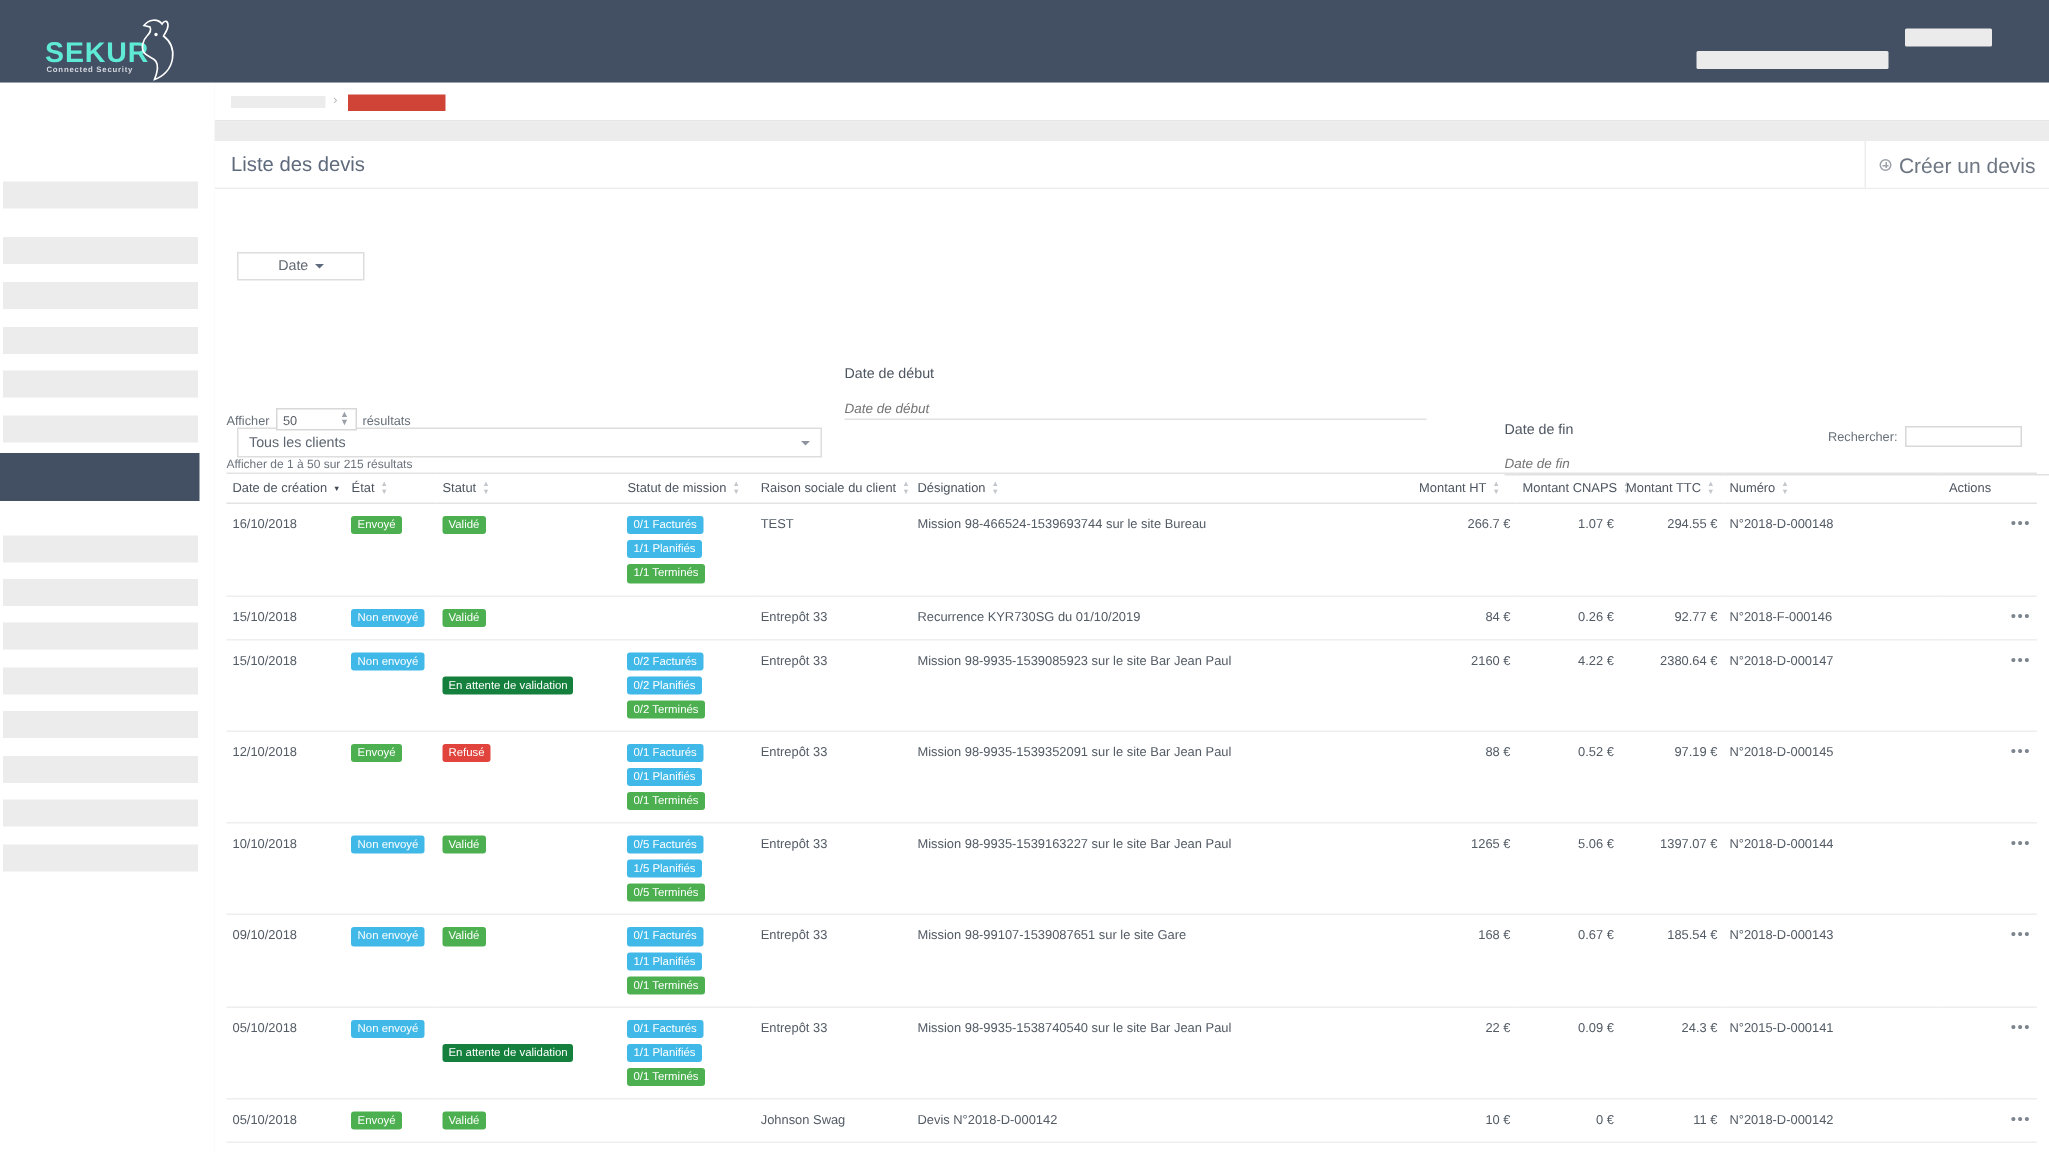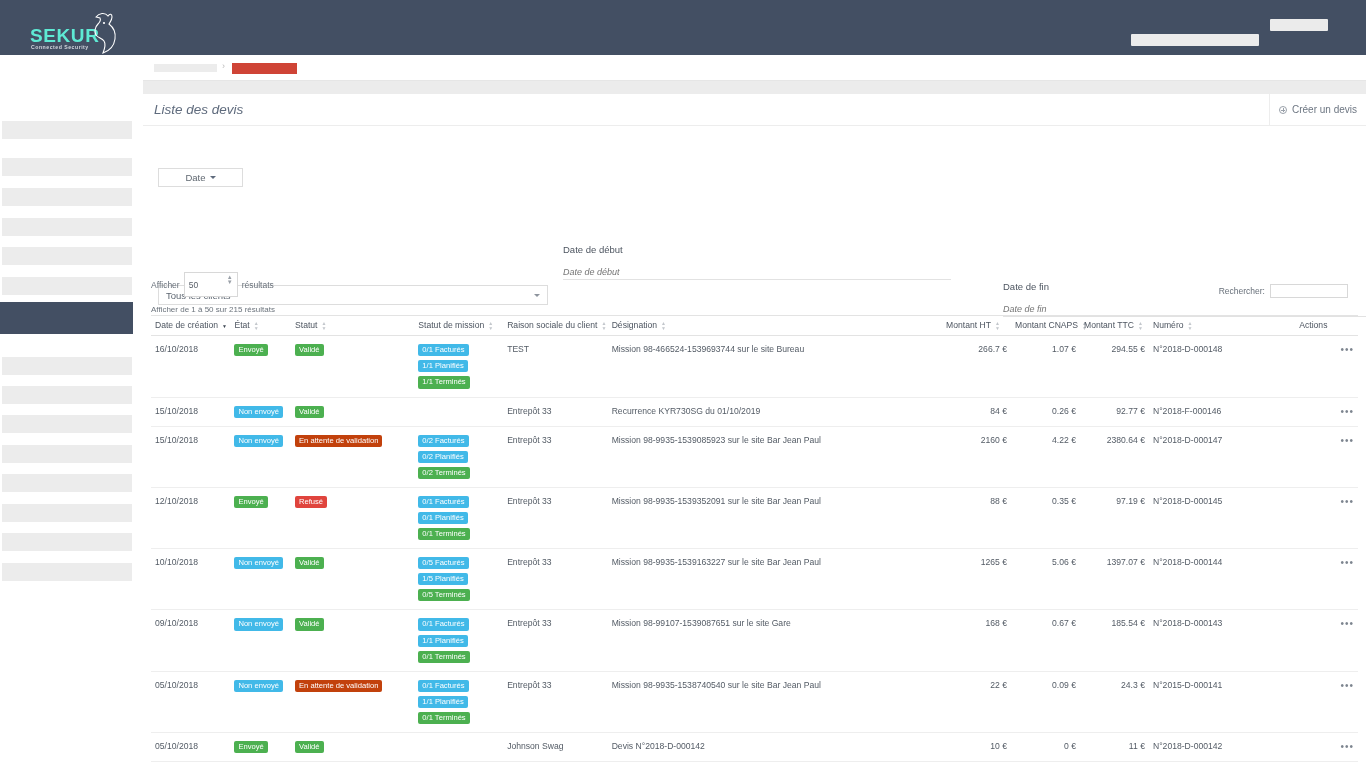--- a/index.html
+++ b/index.html
@@ -101,28 +101,28 @@
     width: 1223px; height: 674px;
     background: #ffffff;
   }
   .card-head {
     position: absolute; left: 0; top: 0;
     width: 1223px; height: 32px;
     border-bottom: 1px solid #ededed;
   }
   .card-title {
     position: absolute; left: 11px; top: 8px;
-    font-size: 13.5px; color: #5f6b7d; font-weight: normal; font-style: italic;
+    font-size: 13.5px; color: #5f6b7d; font-weight: normal;
   }
   .create-btn {
     position: absolute; right: 0px; top: 0px;
     height: 31px; padding: 0 9px 0 9px;
     display: flex; align-items: center; gap: 5px;
     border-left: 1px solid #ededed;
-    font-size: 10px; color: #6d7682;
+    font-size: 14px; color: #6d7682;
     cursor: pointer; background: #fff;
   }
   .create-btn .plusc {
     width: 8px; height: 8px; border: 1px solid #9aa1aa;
     border-radius: 50%; position: relative; display: inline-block;
   }
   .create-btn .plusc::before, .create-btn .plusc::after {
     content: ""; position: absolute; background: #9aa1aa;
   }
   .create-btn .plusc::before { left: 1px; top: 3px; width: 4px; height: 1px; }
@@ -170,21 +170,21 @@
   .dstart { left: 420px; top: 118px; }
   .dend   { left: 860px; top: 118px; margin-top: 37px; }
 
   
   .show-wrap {
     position: absolute; left: 8px; top: 178px;
     display: flex; align-items: center; gap: 4px;
     font-size: 8.5px; color: #676f79;
   }
   .show-sel {
-    width: 54px; height: 25px;
+    width: 54px; height: 15px;
     border: 1px solid #d8d8d8; background: #fff;
     font-size: 8.5px; color: #5a6069;
     padding-left: 4px; position: relative;
     display: flex; align-items: center;
   }
   .spin { position: absolute; right: 4px; top: 2px; line-height: 5px;
           font-size: 6px; color: #9aa0a8; }
   .spin i { display:block; font-style: normal; }
 
   .info-line {
@@ -236,21 +236,21 @@
   .badge {
     display: inline-block;
     font-size: 7.6px; color: #ffffff;
     padding: 2px 4px 2.5px 4px;
     border-radius: 2px;
     line-height: 1;
     white-space: nowrap;
   }
   .b-green  { background: #4cb050; }
   .b-blue   { background: #41b9e8; }
-  .b-orange { background: #c2410c; }
+  .b-orange { background: #15803d; margin-top: 16px; }
   .b-red    { background: #e0443d; }
   .mstack .badge { margin-bottom: 4px; }
   .mstack .badge:last-child { margin-bottom: 0; }
   .dots { color: #7d858f; letter-spacing: 1px; font-size: 10px; cursor: pointer; }
 </style>
 </head>
 <body>
 
 <div class="topbar">
   <div class="brand">
@@ -422,21 +422,21 @@
           <tr>
             <td>12/10/2018</td>
             <td><span class="badge b-green">Envoyé</span></td>
             <td><span class="badge b-red">Refusé</span></td>
             <td>
               <div class="mstack"><span class="badge b-blue">0/1 Facturés</span><span class="badge b-blue">0/1 Planifiés</span><span class="badge b-green">0/1 Terminés</span></div>
             </td>
             <td>Entrepôt 33</td>
             <td>Mission 98-9935-1539352091 sur le site Bar Jean Paul</td>
             <td class="num">88 €</td>
-            <td class="num">0.35 €</td>
+            <td class="num">0.52 €</td>
             <td class="num">97.19 €</td>
             <td>N°2018-D-000145</td>
             <td class="act"><span class="dots">•••</span></td>
           </tr>
           <tr>
             <td>10/10/2018</td>
             <td><span class="badge b-blue">Non envoyé</span></td>
             <td><span class="badge b-green">Validé</span></td>
             <td>
               <div class="mstack"><span class="badge b-blue">0/5 Facturés</span><span class="badge b-blue">1/5 Planifiés</span><span class="badge b-green">0/5 Terminés</span></div>

